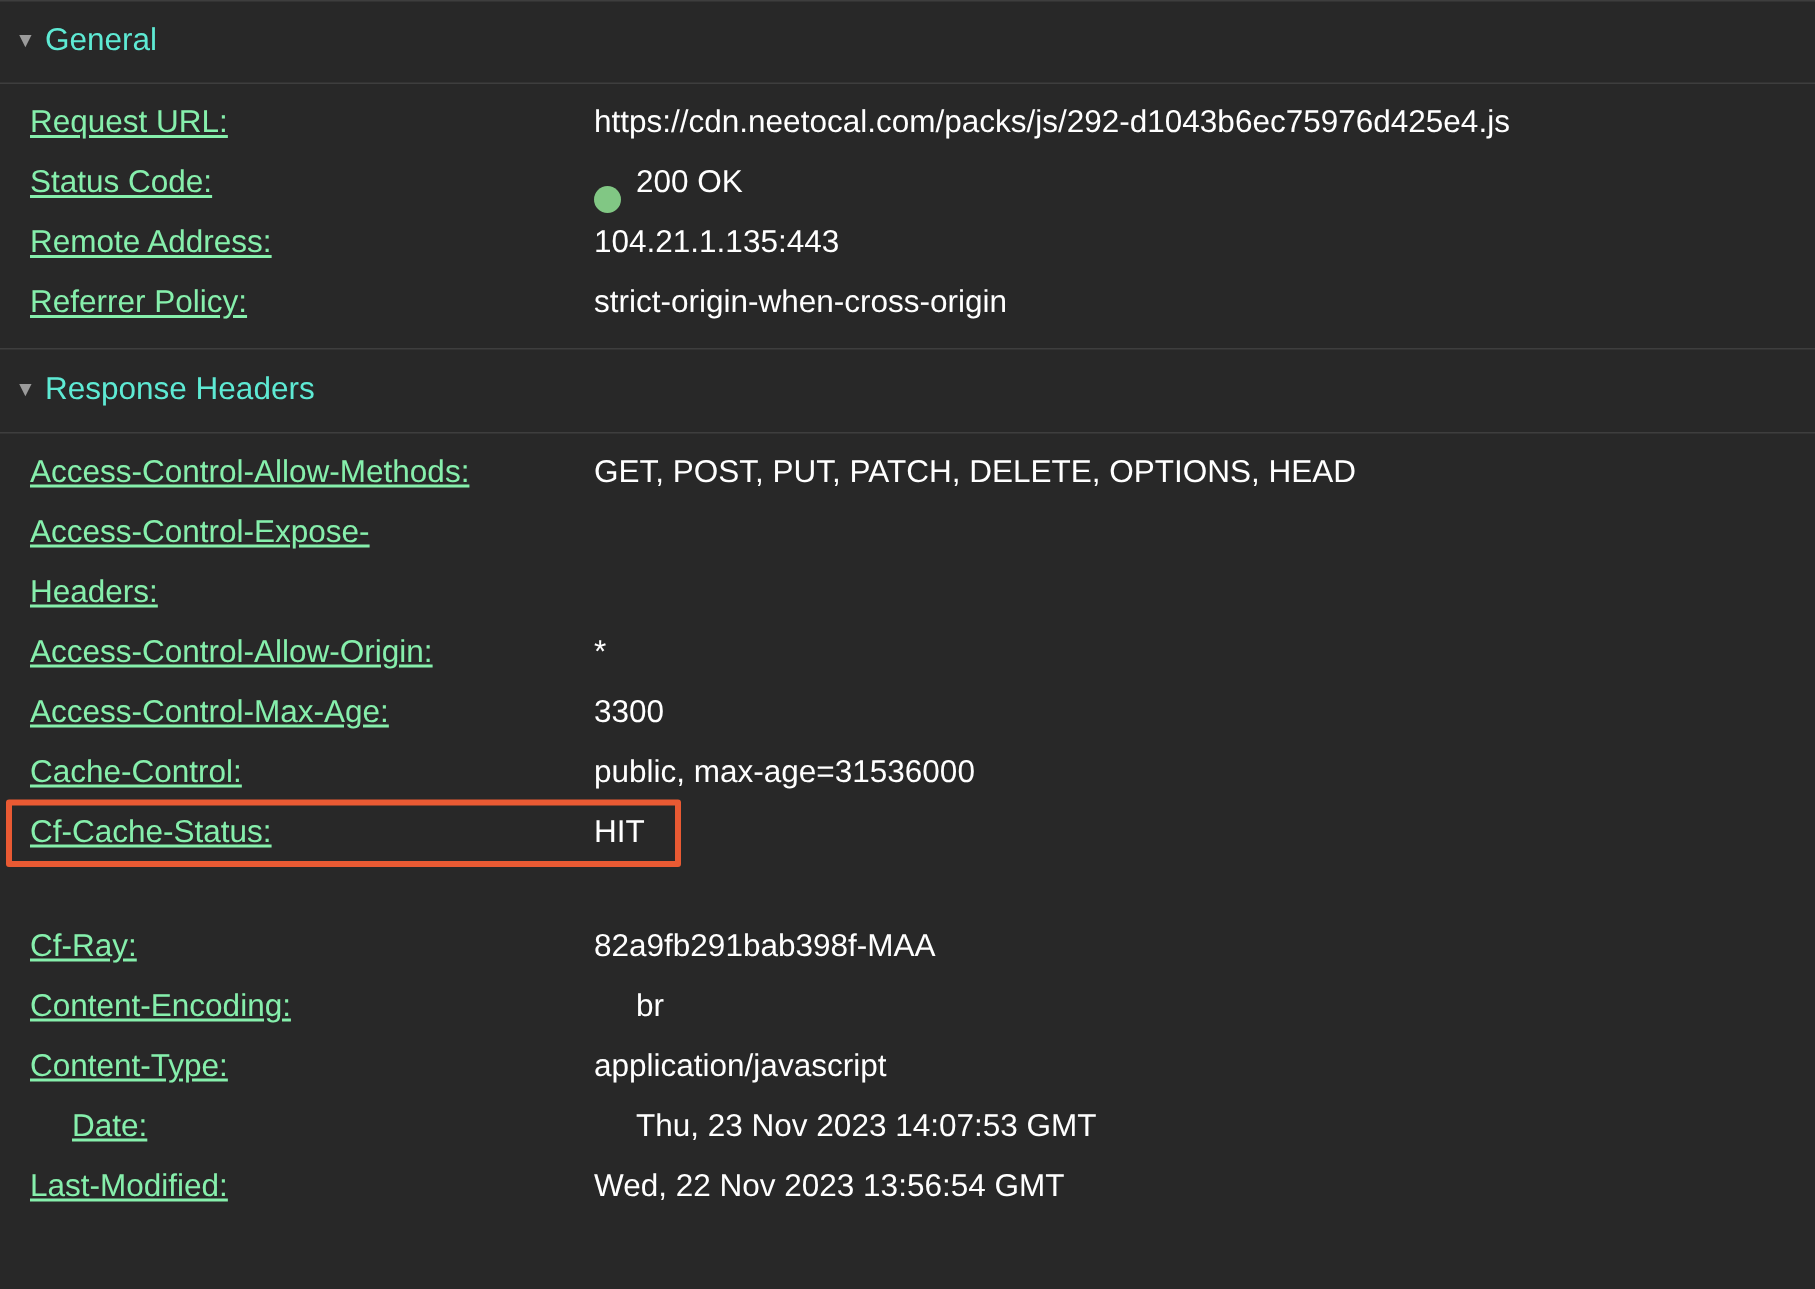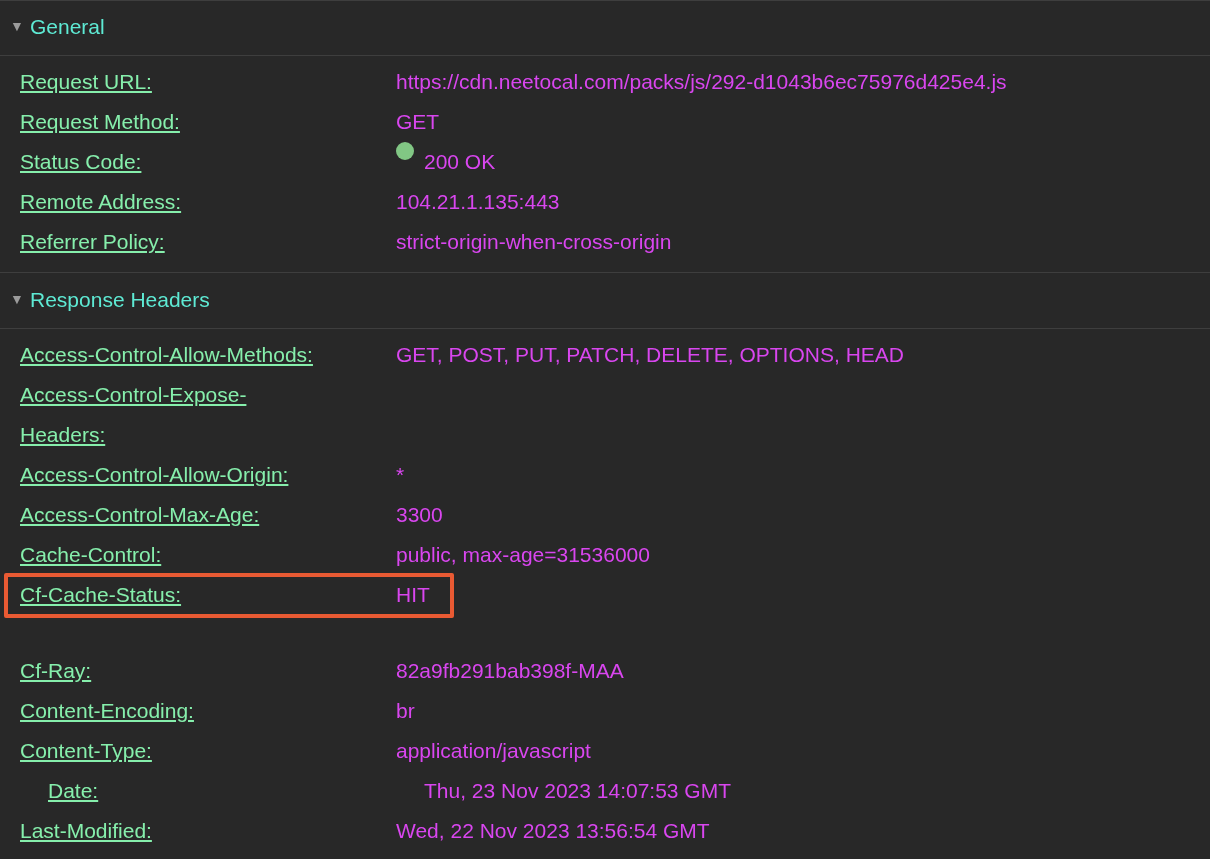--- a/index.html
+++ b/index.html
@@ -53,23 +53,23 @@
       line-height: 40px;
       padding: 0 10px 0 20px;
     }
     .row .label {
       flex: 0 0 376px;
       color: #86efac;
       text-decoration: underline;
     }
     .row .value {
       flex: 1;
-      color: #d946ef;
+      color: #ffffff;
       display: flex;
-      align-items: flex-start;
+      align-items: flex-end;
     }
     .status-dot {
       display: inline-block;
       width: 18px;
       height: 18px;
       border-radius: 50%;
       background: #81c784;
       margin-right: 10px;
     }
     .highlight-box {
@@ -93,26 +93,20 @@
   <div class="section">
     <div class="section-header first">
       <span class="disclosure">▼</span>
       <span class="section-title">General</span>
     </div>
     <div class="rows" id="general-rows">
         <div class="row">
           <div class="label">Request URL:</div>
           <div class="value">
             <span>https://cdn.neetocal.com/packs/js/292-d1043b6ec75976d425e4.js</span>
-          </div>
-        </div>
-        <div class="row">
-          <div class="label">Request Method:</div>
-          <div class="value">
-            <span>GET</span>
           </div>
         </div>
         <div class="row">
           <div class="label">Status Code:</div>
           <div class="value">
             <span class="status-dot"></span>
             <span>200 OK</span>
           </div>
         </div>
         <div class="row">
@@ -158,21 +152,21 @@
         </div>
         <div class="row" style="position: relative;">
           <div class="label">Cf-Cache-Status:</div>
           <div class="value">HIT</div>
           <div class="highlight-box" style="left: 4px; top: -2px; width: 450px; height: 45px;"></div>
         </div>
         <div class="row" style="position: relative; margin-top: 36px;">
           <div class="label">Cf-Ray:</div>
           <div class="value">82a9fb291bab398f-MAA</div>
         </div>
-        <div class="row" style="position: relative;">
+        <div class="row" style="position: relative; gap: 28px;">
           <div class="label">Content-Encoding:</div>
           <div class="value">br</div>
         </div>
         <div class="row" style="position: relative;">
           <div class="label">Content-Type:</div>
           <div class="value">application/javascript</div>
         </div>
         <div class="row" style="position: relative; margin-left: 28px;">
           <div class="label">Date:</div>
           <div class="value">Thu, 23 Nov 2023 14:07:53 GMT</div>

